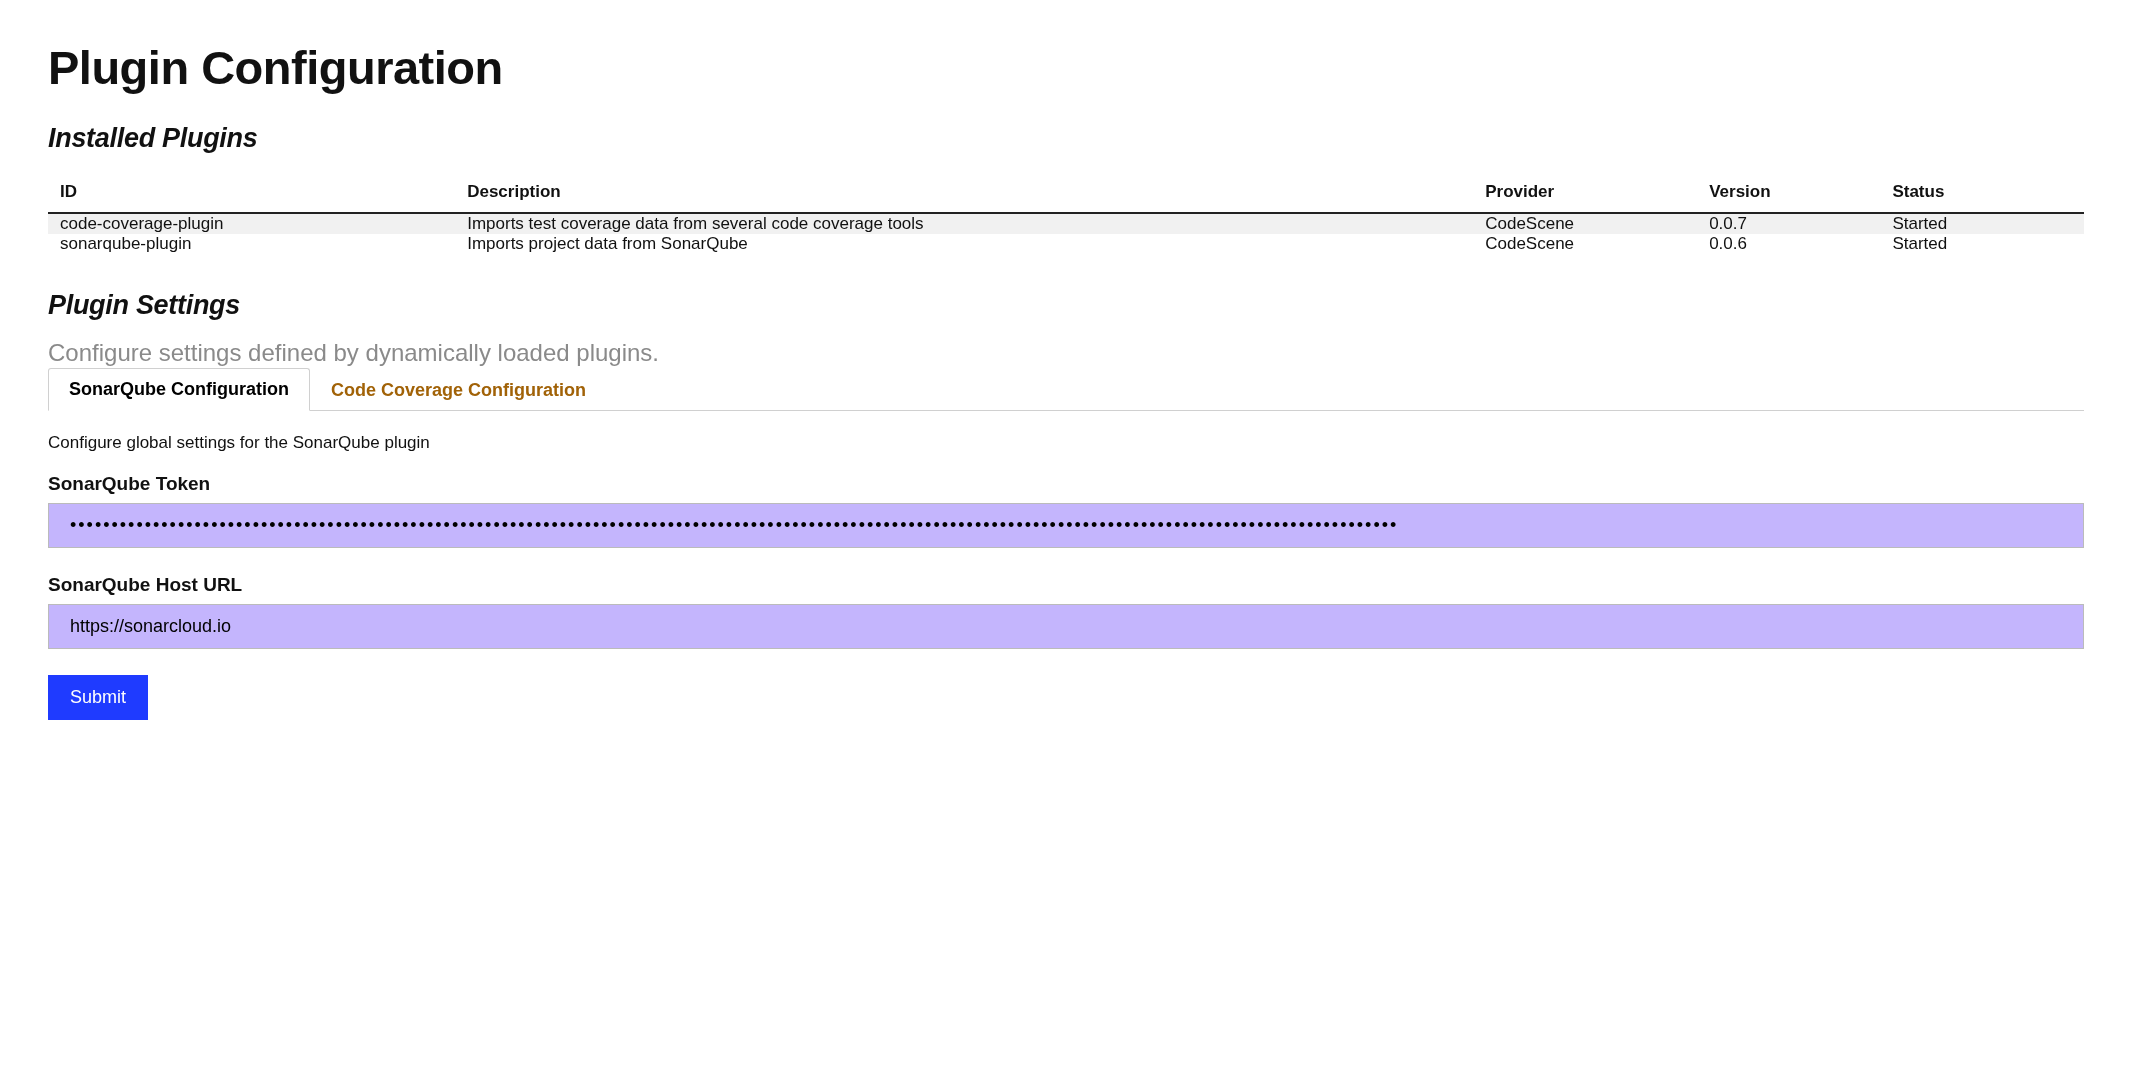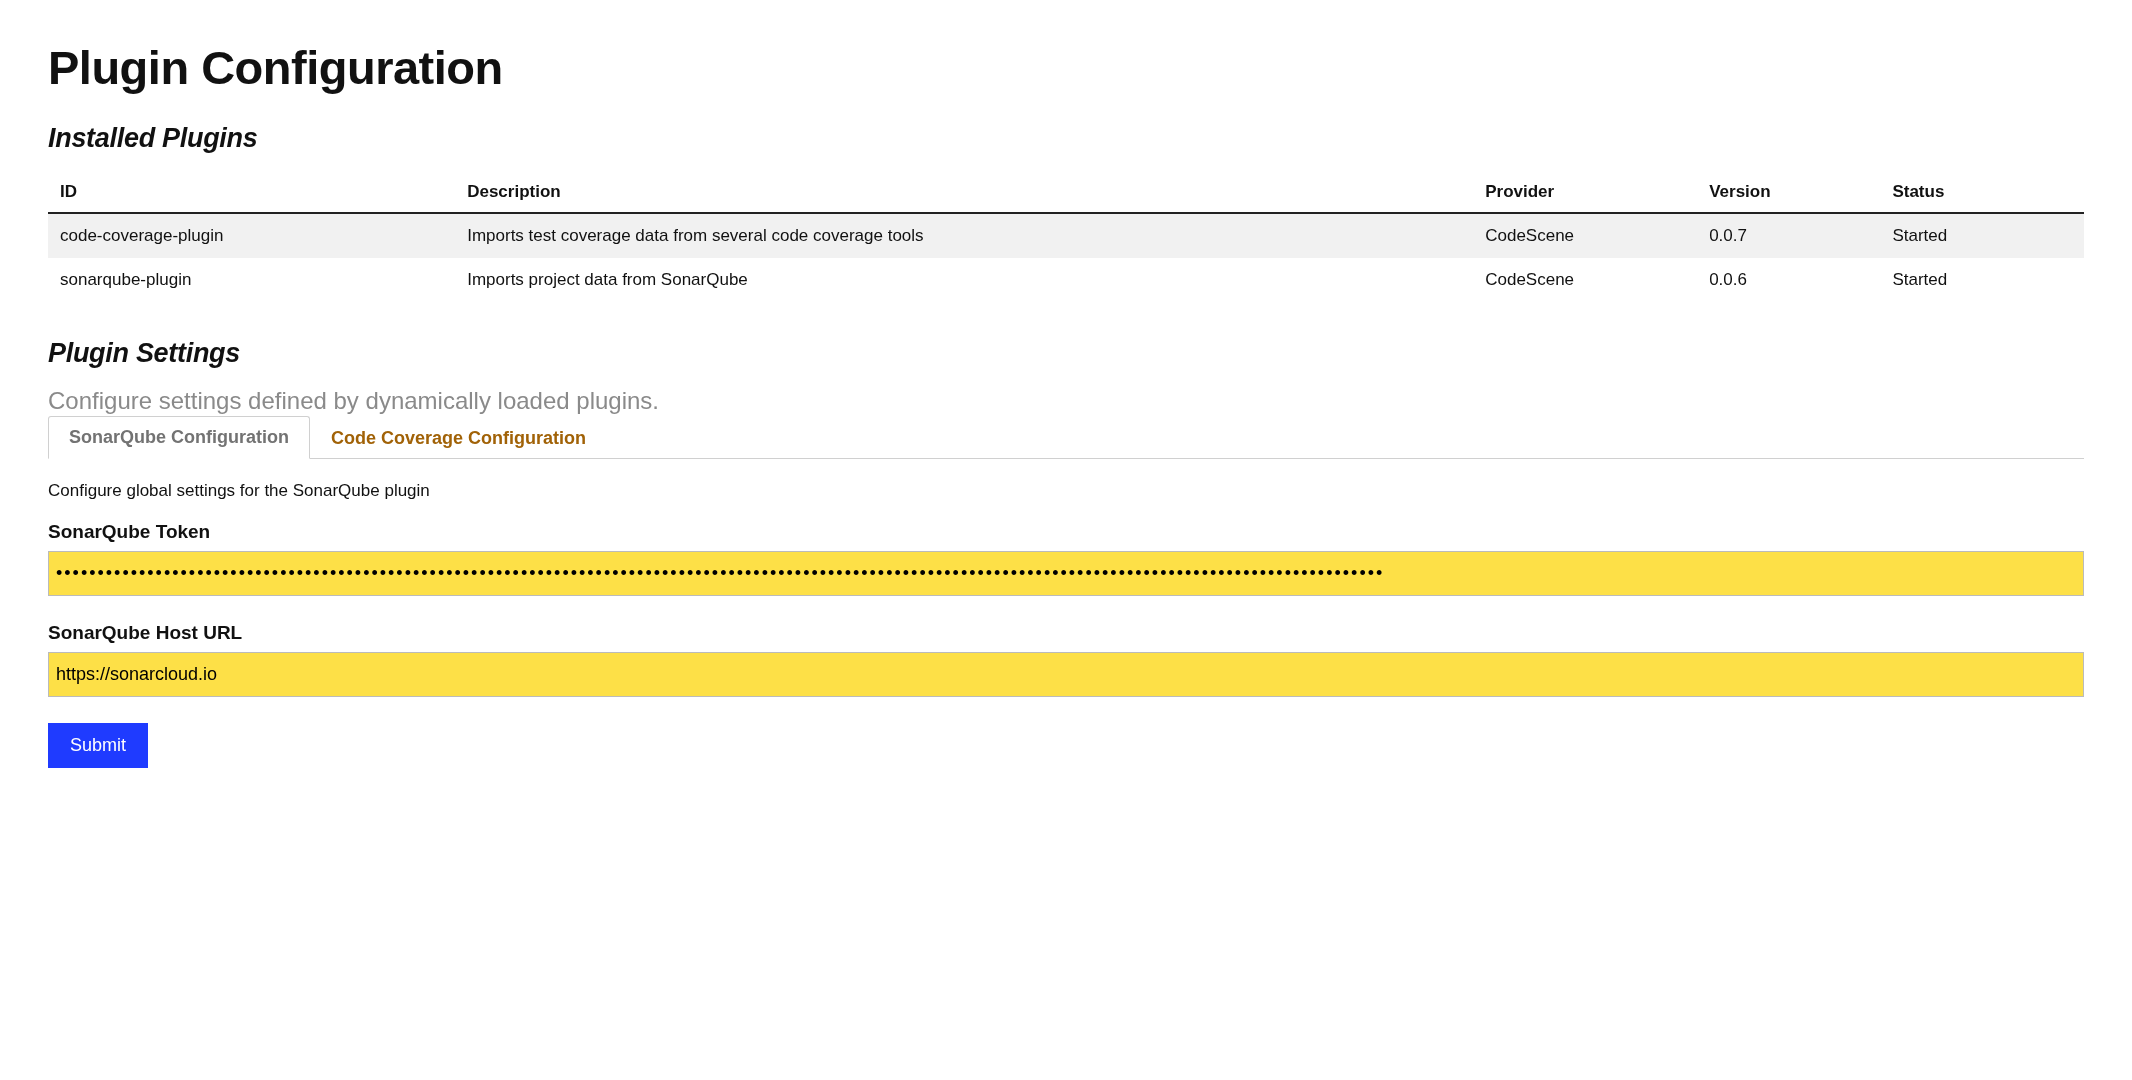--- a/index.html
+++ b/index.html
@@ -29,21 +29,21 @@
       border-collapse: collapse;
       font-size: 17px;
     }
     table.plugins thead th {
       text-align: left;
       font-weight: 700;
       padding: 10px 12px;
       border-bottom: 2px solid #222;
     }
     table.plugins tbody td {
-      padding: 12px 12px;
+      padding: 0 12px;
       font-weight: 400;
     }
     table.plugins tbody tr:nth-child(odd) td { background: #f1f1f1; }
     table.plugins tbody tr:nth-child(even) td { background: #fff; }
     .col-id { width: 20%; }
     .col-desc { width: 50%; }
     .col-provider { width: 11%; }
     .col-version { width: 9%; }
     .col-status { width: 10%; }
 
@@ -64,21 +64,21 @@
       cursor: pointer;
       color: #a16207;
       font-weight: 600;
       border: 1px solid transparent;
       border-bottom: none;
       position: relative;
       bottom: -1px;
       background: transparent;
     }
     .tab.active {
-      color: #737373;
+      color: #000000;
       border: 1px solid #d0d0d0;
       border-bottom: 1px solid #fff;
       background: #fff;
       font-weight: 600;
       border-radius: 3px 3px 0 0;
     }
 
     .tab-panel-desc {
       font-size: 17px;
       margin-bottom: 20px;
@@ -86,24 +86,24 @@
 
     .form-group { margin-bottom: 26px; }
     .form-label {
       display: block;
       font-weight: 700;
       font-size: 19px;
       margin-bottom: 8px;
     }
     .form-input {
       width: 100%;
-      padding: 11px 7px;
+      padding: 11px 21px;
       font-size: 18px;
       border: 1px solid #bbb;
-      background: #fde047;
+      background: #c4b5fd;
       font-family: inherit;
     }
     .form-input.password {
       letter-spacing: 2px;
       font-family: Arial, sans-serif;
     }
 
     .submit-btn {
       background: #1f3bff;
       color: #ffffff;

